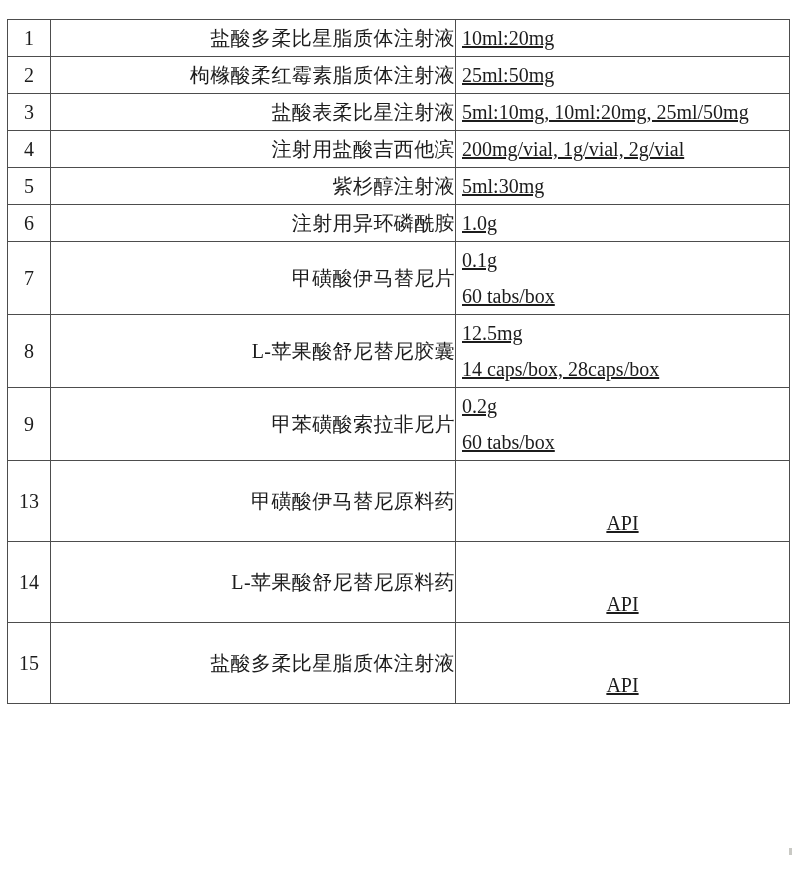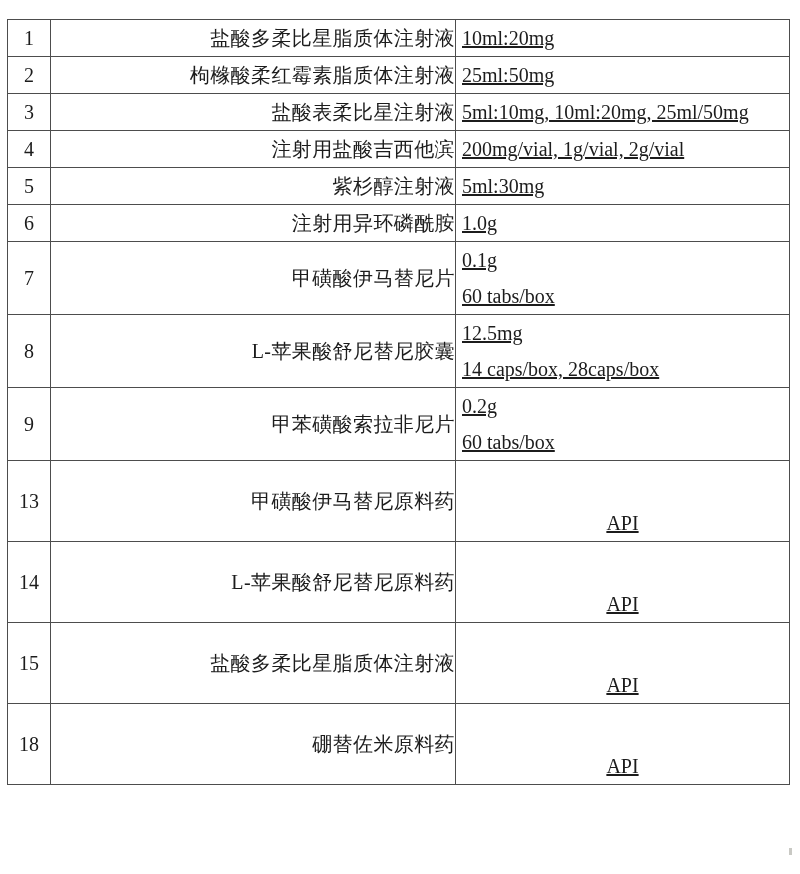--- a/index.html
+++ b/index.html
@@ -178,26 +178,19 @@
       <tr class="single">
         <td class="no">15</td>
         <td class="name">盐酸多柔比星脂质体注射液</td>
         <td class="spec center">
           <div class="line">API</div>
         </td>
       </tr>
 
 
 
-      <tr class="single">
-        <td class="no">18</td>
-        <td class="name">硼替佐米原料药</td>
-        <td class="spec center">
-          <div class="line">API</div>
-        </td>
-      </tr>
 
     </tbody>
   </table>
 
   <div class="scan-artifact"></div>
 
 </div>
 
 </body></html>

